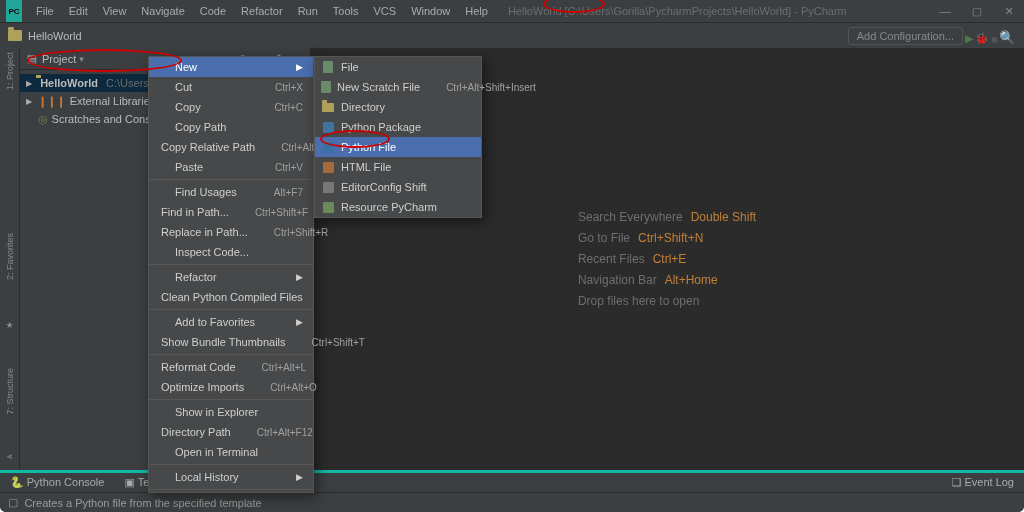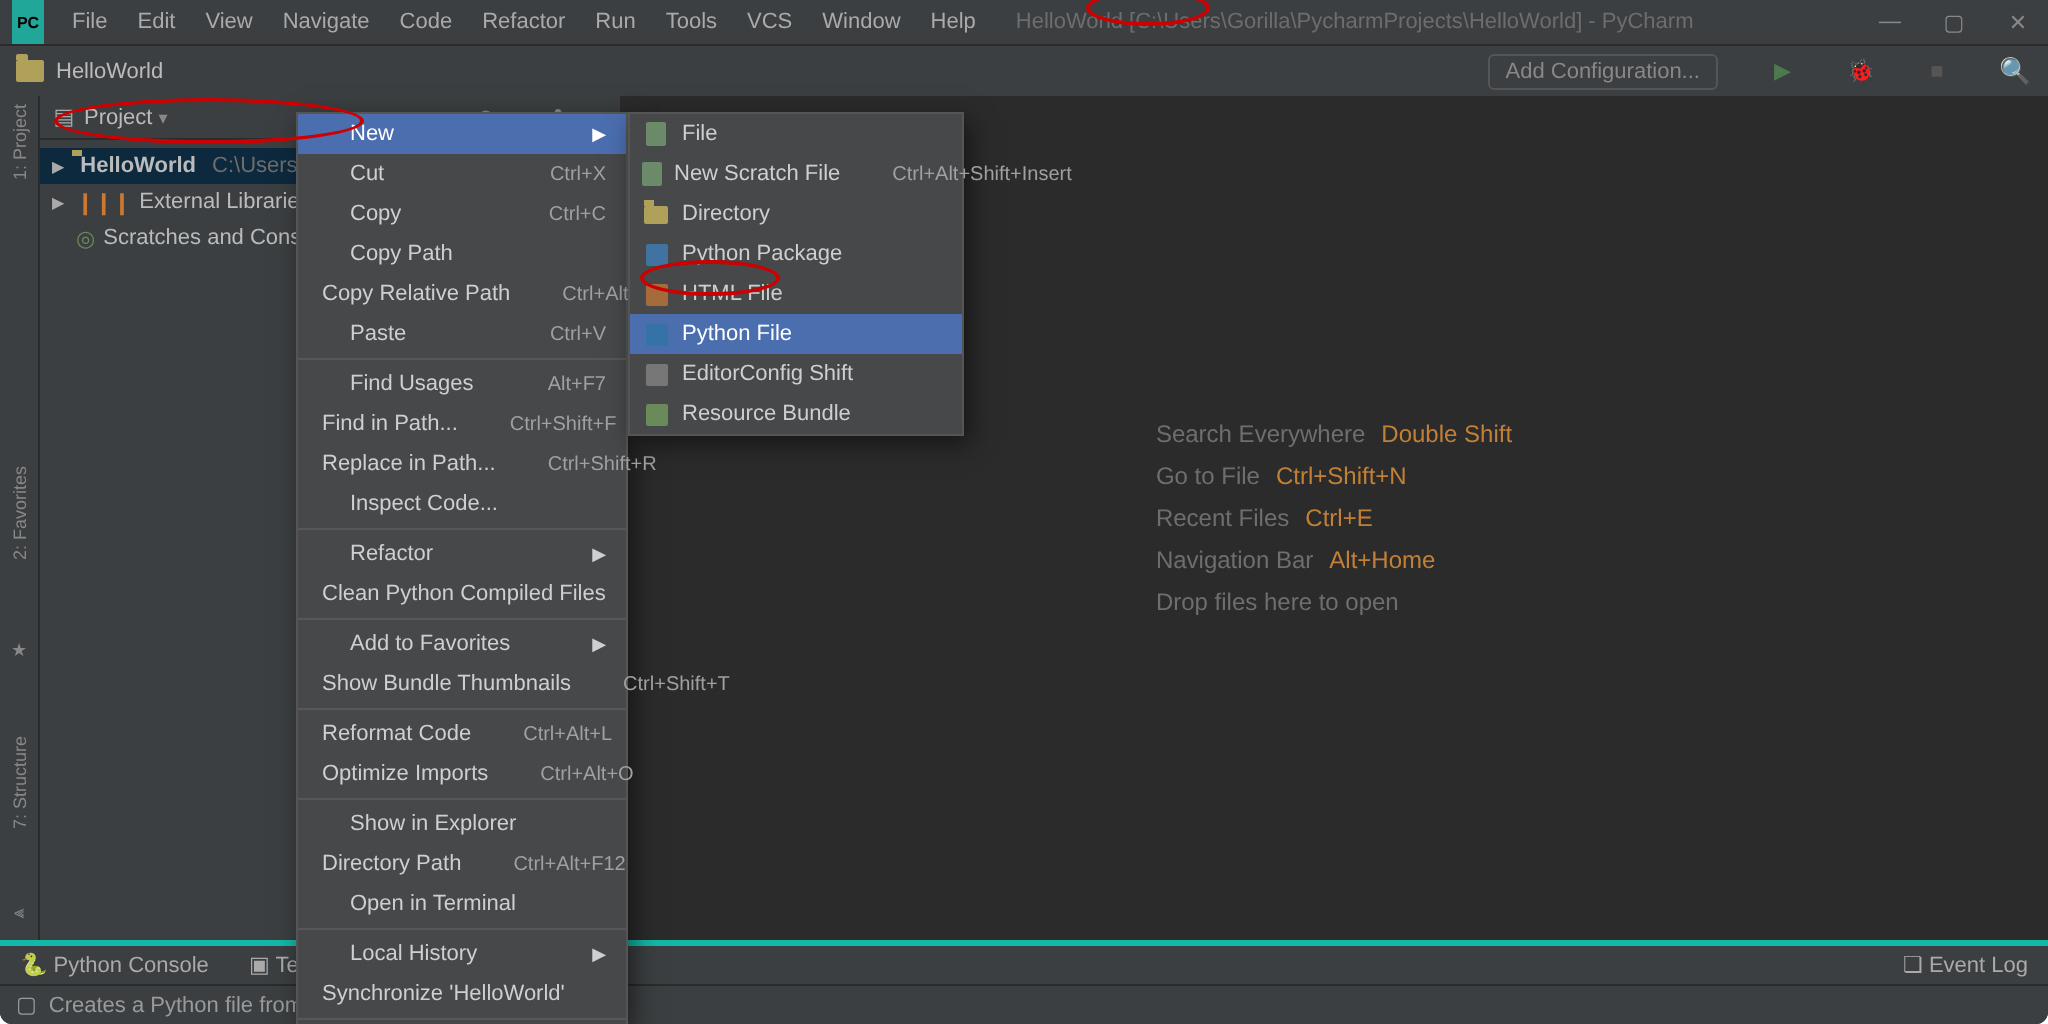--- a/index.html
+++ b/index.html
@@ -10,21 +10,21 @@
   .pc-logo { width:16px; height:32px; background:#21a69a; border-radius:2px; margin-right:8px; display:flex; align-items:center; justify-content:center; font-size:8px; font-weight:bold; color:#000; }
   .menubar { display:flex; gap:3px; }
   .menubar span { padding:2px 6px; }
   .title-path { margin-left:14px; color:#6d6d6d; position:relative; }
   .win-btns { margin-left:auto; display:flex; gap:14px; color:#888; }
   .win-btns span { width:18px; text-align:center; }
   
   .toolbar { height:26px; background:#3c3f41; border-top:1px solid #2b2b2b; display:flex; align-items:center; padding:0 8px; }
   .folder-ico { width:14px; height:11px; background:#b0a15a; border-radius:1px; margin-right:6px; position:relative; }
   .folder-ico::before { content:''; position:absolute; top:-3px; left:0; width:6px; height:3px; background:#b0a15a; border-radius:1px 1px 0 0; }
-  .toolbar-right { margin-left:auto; display:flex; align-items:center; gap:28px; color:#888; }
+  .toolbar-right { margin-left:auto; display:flex; align-items:flex-end; gap:2px; color:#888; }
   .add-config { border:1px solid #555; padding:2px 8px; border-radius:3px; font-size:11px; }
   .run-ico { color:#4d7a4d; }
   .search-ico { font-size:13px; }
   
   .main { flex:1; display:flex; background:#2b2b2b; position:relative; }
   .leftstrip { width:20px; background:#3c3f41; border-right:1px solid #2b2b2b; display:flex; flex-direction:column; align-items:center; padding-top:4px; font-size:9px; color:#888; gap:30px; }
   .side-label { writing-mode:vertical-rl; transform:rotate(180deg); }
   .projpanel { width:290px; background:#3c3f41; display:flex; flex-direction:column; }
   .projhead { height:22px; display:flex; align-items:center; padding:0 6px; border-bottom:1px solid #2b2b2b; font-size:11px; }
   .projhead .icons { margin-left:auto; display:flex; gap:8px; color:#888; font-size:12px; }
@@ -269,25 +269,20 @@
           <span class="ico"></span>
           <span>Open in Terminal</span>
           <span class="sc"></span>
         </div>
         <div class="ctx-sep"></div>
         <div class="ctx-row">
           <span class="ico"></span>
           <span>Local History</span>
           <span class="arrow">▶</span>
         </div>
-        <div class="ctx-row">
-          <span class="ico"></span>
-          <span>Synchronize 'HelloWorld'</span>
-          <span class="sc"></span>
-        </div>
         <div class="ctx-sep"></div>
       </div>
 
     <div class="ctx" id="ctx2" style="top:8px; left:314px; width:168px">
         <div class="ctx-row">
           <span class="ico">
             <span class="file-i"></span>
           </span>
           <span>File</span>
         </div>
@@ -303,43 +298,43 @@
             <span class="dir-i"></span>
           </span>
           <span>Directory</span>
         </div>
         <div class="ctx-row">
           <span class="ico">
             <span class="pkg-i"></span>
           </span>
           <span>Python Package</span>
         </div>
+        <div class="ctx-row hover">
+          <span class="ico">
+            <span class="py-i"></span>
+          </span>
+          <span>Python File</span>
+        </div>
         <div class="ctx-row">
           <span class="ico">
             <span class="html-i"></span>
           </span>
           <span>HTML File</span>
         </div>
-        <div class="ctx-row hover">
-          <span class="ico">
-            <span class="py-i"></span>
-          </span>
-          <span>Python File</span>
-        </div>
         <div class="ctx-row">
           <span class="ico">
             <span class="cfg-i"></span>
           </span>
           <span>EditorConfig Shift</span>
         </div>
         <div class="ctx-row">
           <span class="ico">
             <span class="res-i"></span>
           </span>
-          <span>Resource Bundle</span>
+          <span>Resource PyCharm</span>
         </div>
       </div>
 
     <div class="anno" style="top:1px; left:27px; width:155px; height:23px"></div>
     <div class="anno" style="top:-53px; left:543px; width:62px; height:18px"></div>
     <div class="anno" style="top:82px; left:320px; width:70px; height:18px"></div>
 
   </div>
 
   <div class="bottom-tools">

